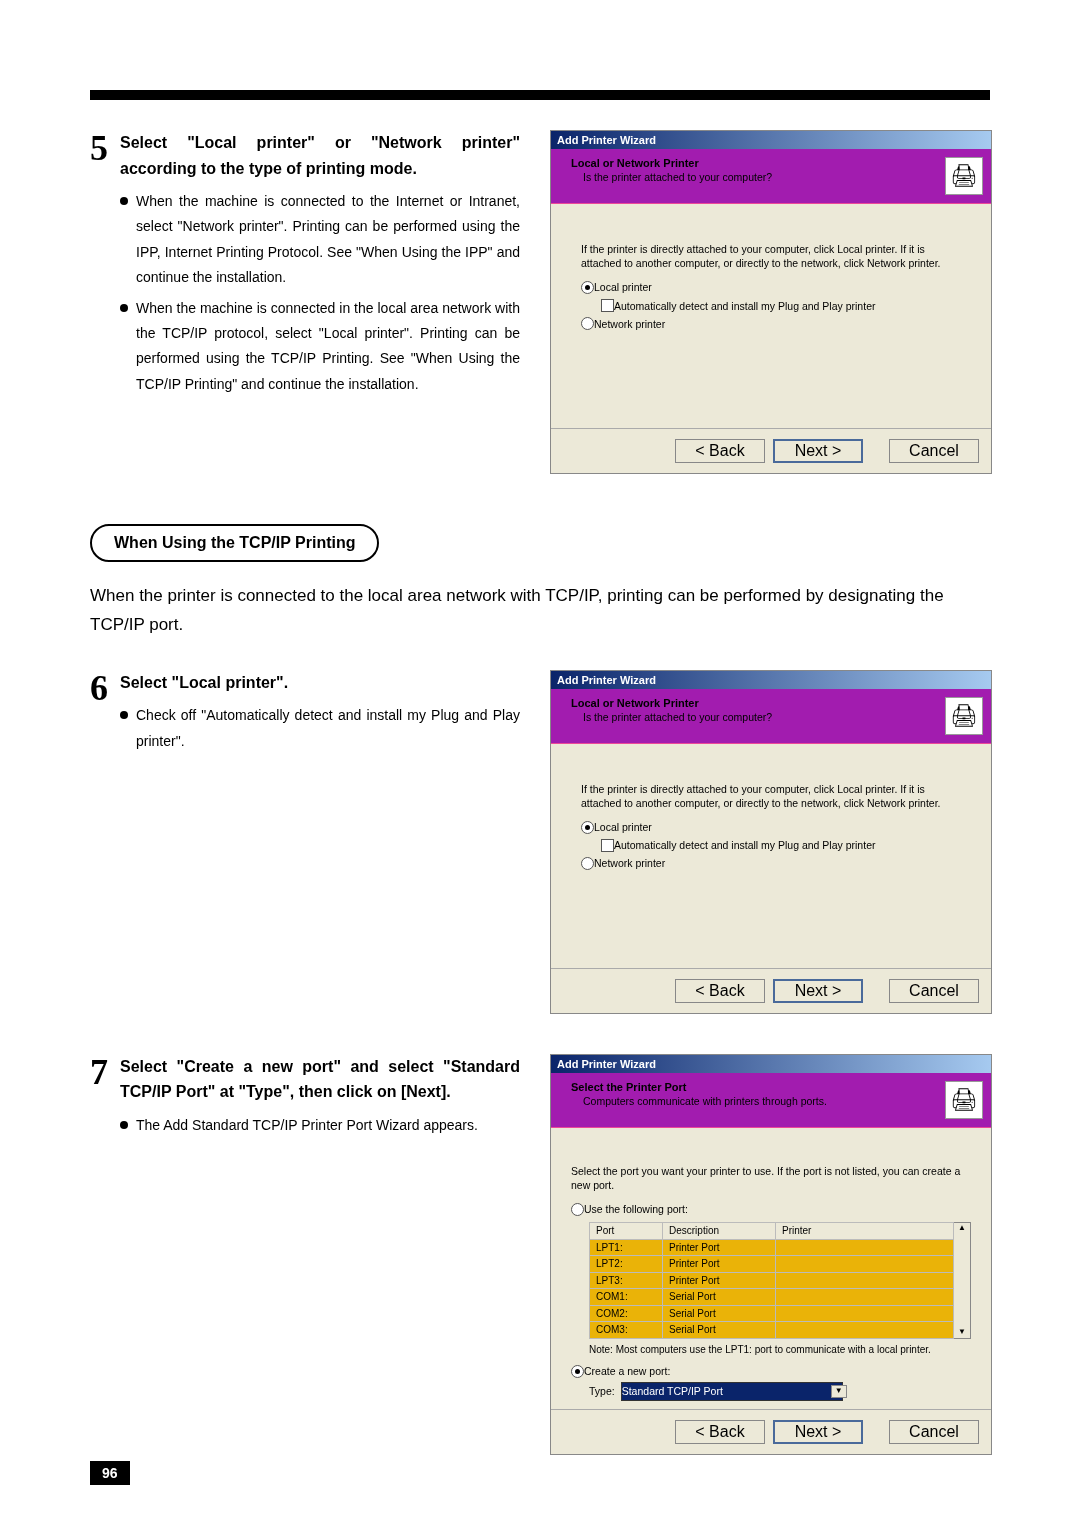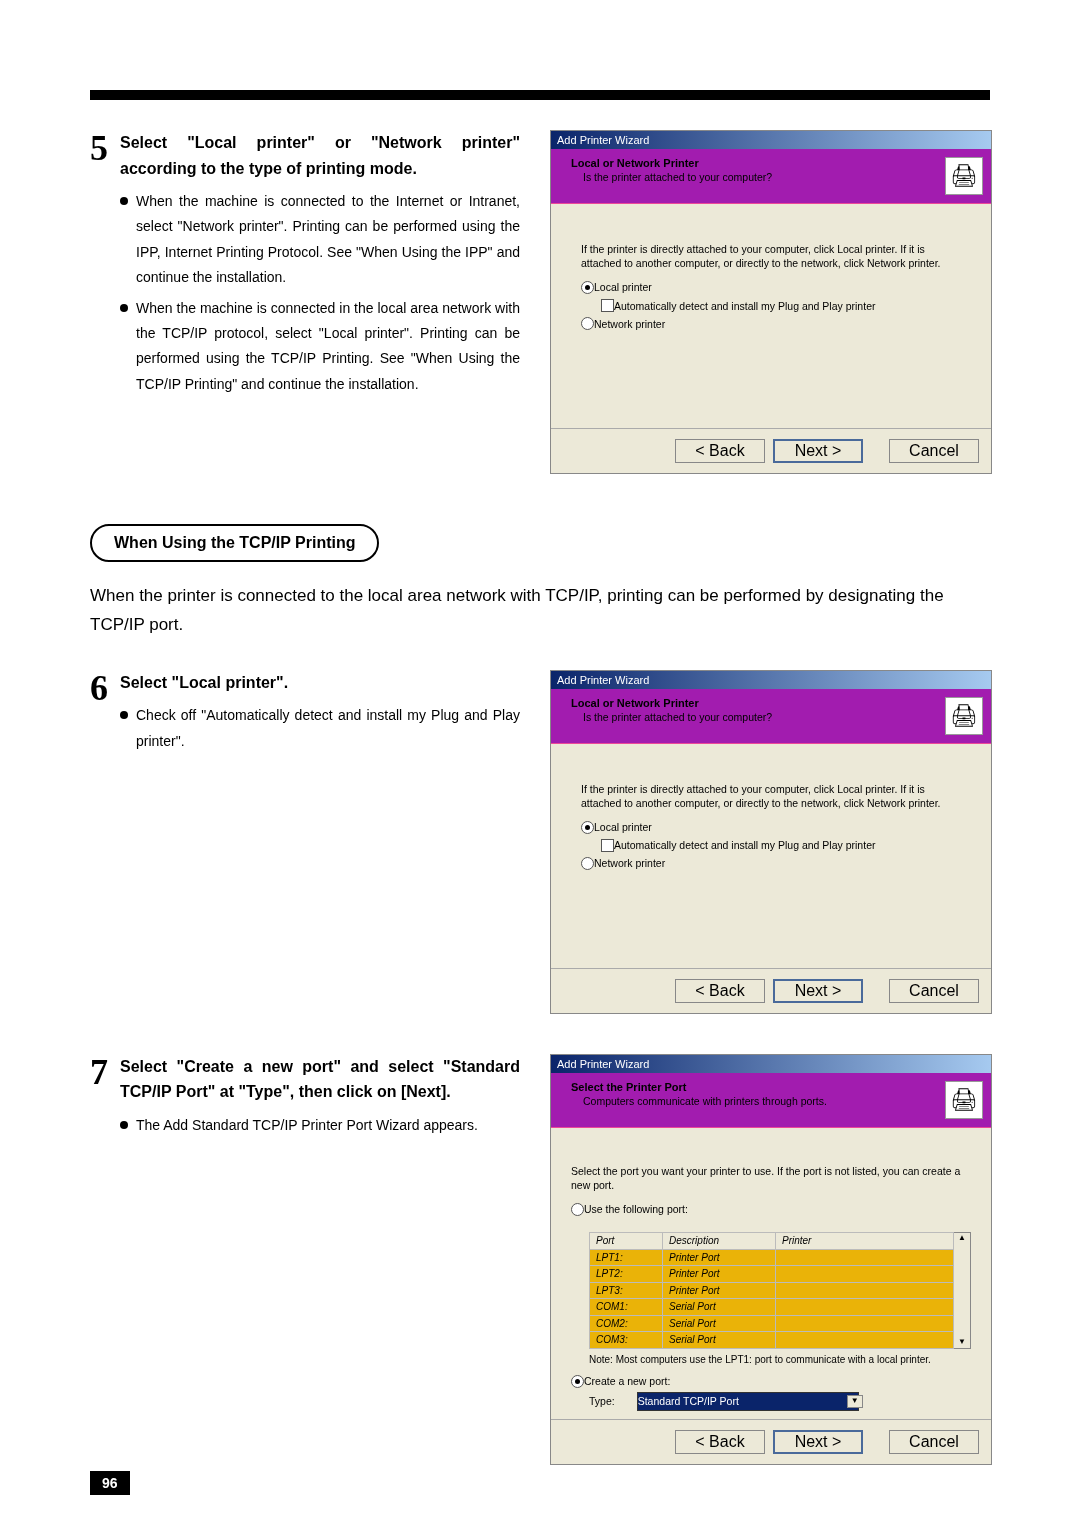--- a/index.html
+++ b/index.html
@@ -79,21 +79,21 @@
     border: 1px solid #888;
     font-family: Tahoma, Arial, sans-serif;
     font-size: 11px;
     background: #ece9d8;
   }
   .wizard-title {
     background: #0a246a;
     background: linear-gradient(to right, #0a246a, #a6caf0);
     color: #fff;
     padding: 3px 6px;
-    font-weight: normal;
+    font-weight: bold;
     font-size: 11px;
   }
   .wizard-header {
     background: #a21caf;
     padding: 8px 40px 8px 20px;
     border-bottom: 1px solid #ec4899;
     position: relative;
     min-height: 38px;
   }
   .wizard-header-title {
@@ -193,23 +193,22 @@
     font-size: 16px;
     font-weight: bold;
   }
   .section-intro {
     font-size: 17px;
     line-height: 1.7;
     margin-bottom: 30px;
   }
   .port-table-wrap {
     display: flex;
-    margin: 16px 0 4px 18px;
+    margin: 6px 0 4px 18px;
     font-size: 10.5px;
-    font-style: italic;
   }
   .port-table {
     border: 1px solid #888;
     border-collapse: collapse;
     flex: 1;
   }
   .port-table th, .port-table td {
     border: 1px solid #bbb;
     padding: 1px 6px;
     text-align: left;
@@ -232,21 +231,21 @@
     font-size: 8px;
   }
   .port-note {
     font-size: 10px;
     margin: 4px 0 8px 18px;
   }
   .type-row {
     display: flex;
     align-items: center;
     margin: 4px 0 0 18px;
-    gap: 22px;
+    gap: 6px;
   }
   .type-select {
     border: 1px solid #333;
     background: #0a246a;
     color: #fff;
     padding: 1px 0;
     width: 220px;
     display: flex;
     justify-content: space-between;
     align-items: center;

